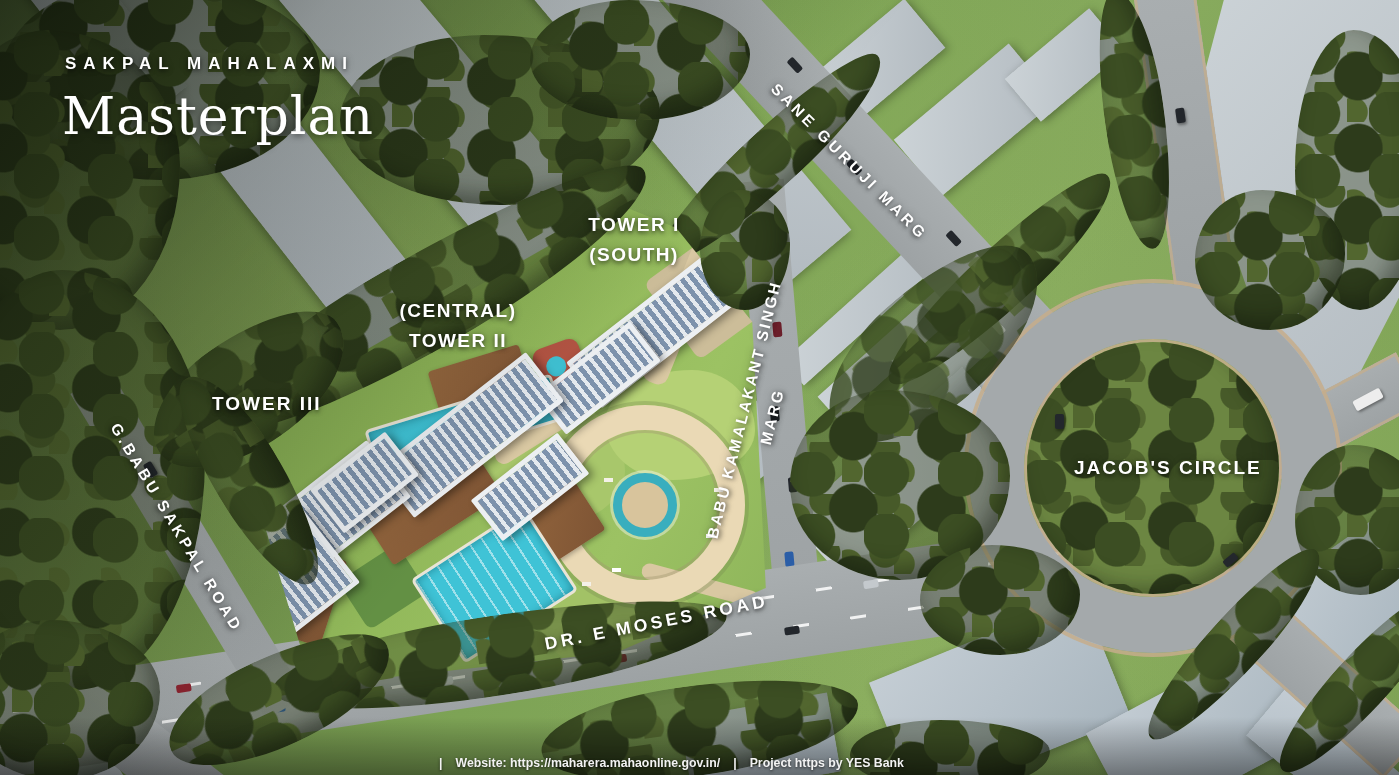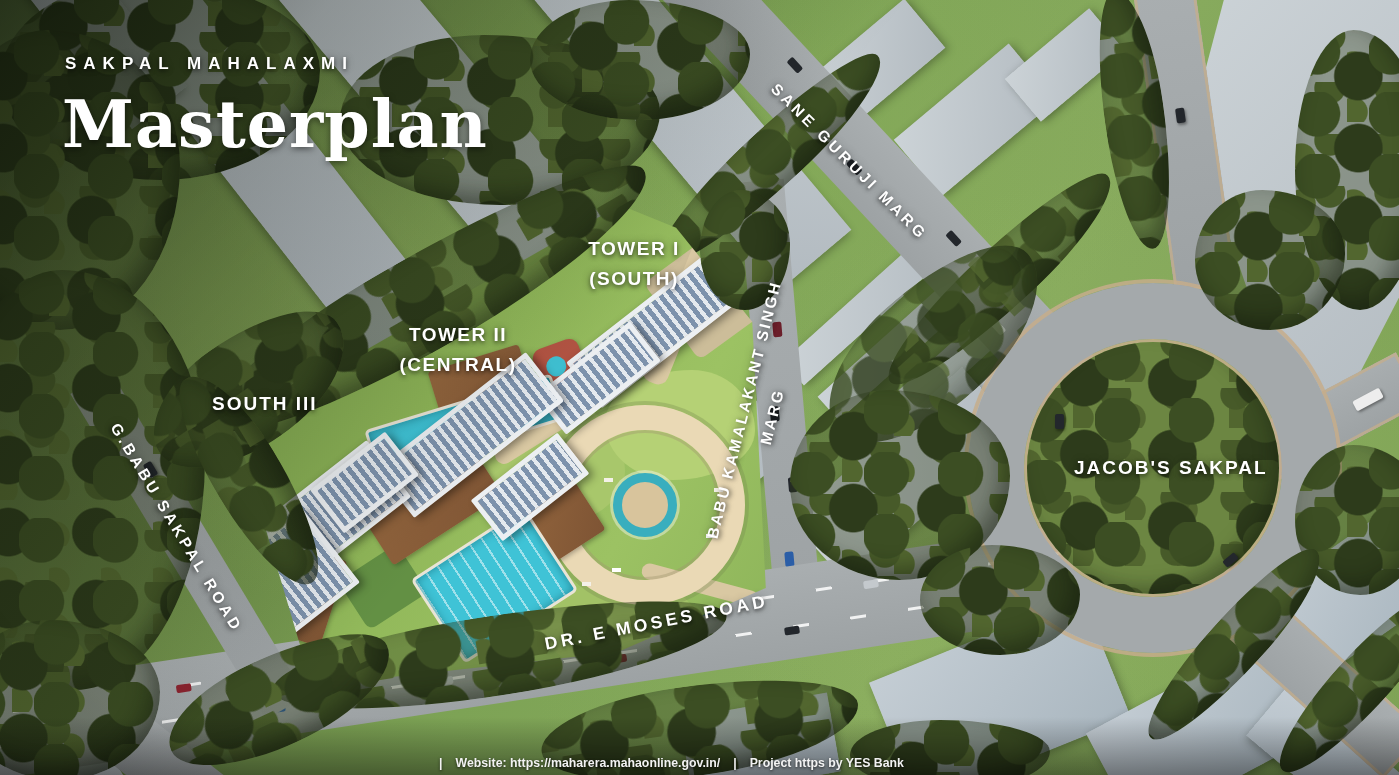--- a/index.html
+++ b/index.html
@@ -92,23 +92,23 @@
   
   .shade-tl{position:absolute;inset:0;pointer-events:none;
     background:linear-gradient(131deg, rgba(6,10,4,.62) 0%, rgba(6,10,4,.30) 16%, rgba(6,10,4,0) 44%);}
   .shade-bottom{position:absolute;left:0;right:0;bottom:0;height:58px;pointer-events:none;
     background:linear-gradient(to top, rgba(0,0,0,.42), rgba(0,0,0,0));}
 
   
   .lbl{position:absolute;color:#fff;font-weight:bold;white-space:nowrap;
     text-shadow:0 2px 4px rgba(0,0,0,.55), 0 0 8px rgba(0,0,0,.3);}
   .brand{font-size:17px;letter-spacing:7px;}
-  .title{font-family:"DejaVu Serif", serif;font-weight:700;font-size:65px;letter-spacing:1px;
+  .title{font-family:"DejaVu Serif", serif;font-weight:400;font-size:52px;letter-spacing:1px;
     text-shadow:0 2px 6px rgba(0,0,0,.5);}
-  .twr{font-size:19px;letter-spacing:1.5px;line-height:30px;text-align:center;margin-top:24px;}
+  .twr{font-size:19px;letter-spacing:1.5px;line-height:30px;text-align:center;}
   .place{font-size:19px;letter-spacing:2px;}
   .roadlbl{font-size:15.5px;letter-spacing:3.5px;}
   .babulbl{font-size:15.5px;letter-spacing:2.5px;line-height:29px;text-align:center;}
   .moseslbl{font-size:17.5px;letter-spacing:3.5px;}
 
   
   .footer{position:absolute;left:0;right:0;bottom:5px;display:flex;justify-content:center;
     gap:13px;transform:translateX(-28px);color:#f2f2f2;font-size:12.3px;font-weight:bold;
     text-shadow:0 1px 3px rgba(0,0,0,.7);white-space:nowrap;}
 </style>
@@ -225,25 +225,25 @@
   <div class="shade-bottom"></div>
 
   <div class="lbl brand" style="left:65px;top:54px;">SAKPAL MAHALAXMI</div>
   <div class="lbl title" style="left:62px;top:86px;">Masterplan</div>
 
   <div class="lbl twr" style="left:559px;top:210px;width:150px;">
     <div>TOWER I</div>
     <div>(SOUTH)</div>
   </div>
   <div class="lbl twr" style="left:377px;top:296px;width:162px;">
+    <div>(CENTRAL)</div>
     <div>TOWER II</div>
-    <div>(CENTRAL)</div>
-  </div>
-  <div class="lbl place" style="left:212px;top:393px;">SOUTH III</div>
-  <div class="lbl place" style="left:1074px;top:457px;">JACOB'S SAKPAL</div>
+  </div>
+  <div class="lbl place" style="left:212px;top:393px;">TOWER III</div>
+  <div class="lbl place" style="left:1074px;top:457px;">JACOB'S CIRCLE</div>
 
   <div class="lbl roadlbl" style="left:780px;top:80px;transform:rotate(45deg);transform-origin:0 0;">SANE GURUJI MARG</div>
   <div class="lbl babulbl" style="left:608px;top:384px;width:300px;transform:rotate(-76deg);">
     <div>BABU KAMALAKANT SINGH</div>
     <div>MARG</div>
   </div>
   <div class="lbl roadlbl" style="left:122px;top:420px;transform:rotate(59deg);transform-origin:0 0;">G.BABU SAKPAL ROAD</div>
   <div class="lbl moseslbl" style="left:543px;top:634px;transform:rotate(-11deg);transform-origin:0 0;">DR. E MOSES ROAD</div>
 
   <div class="footer">

